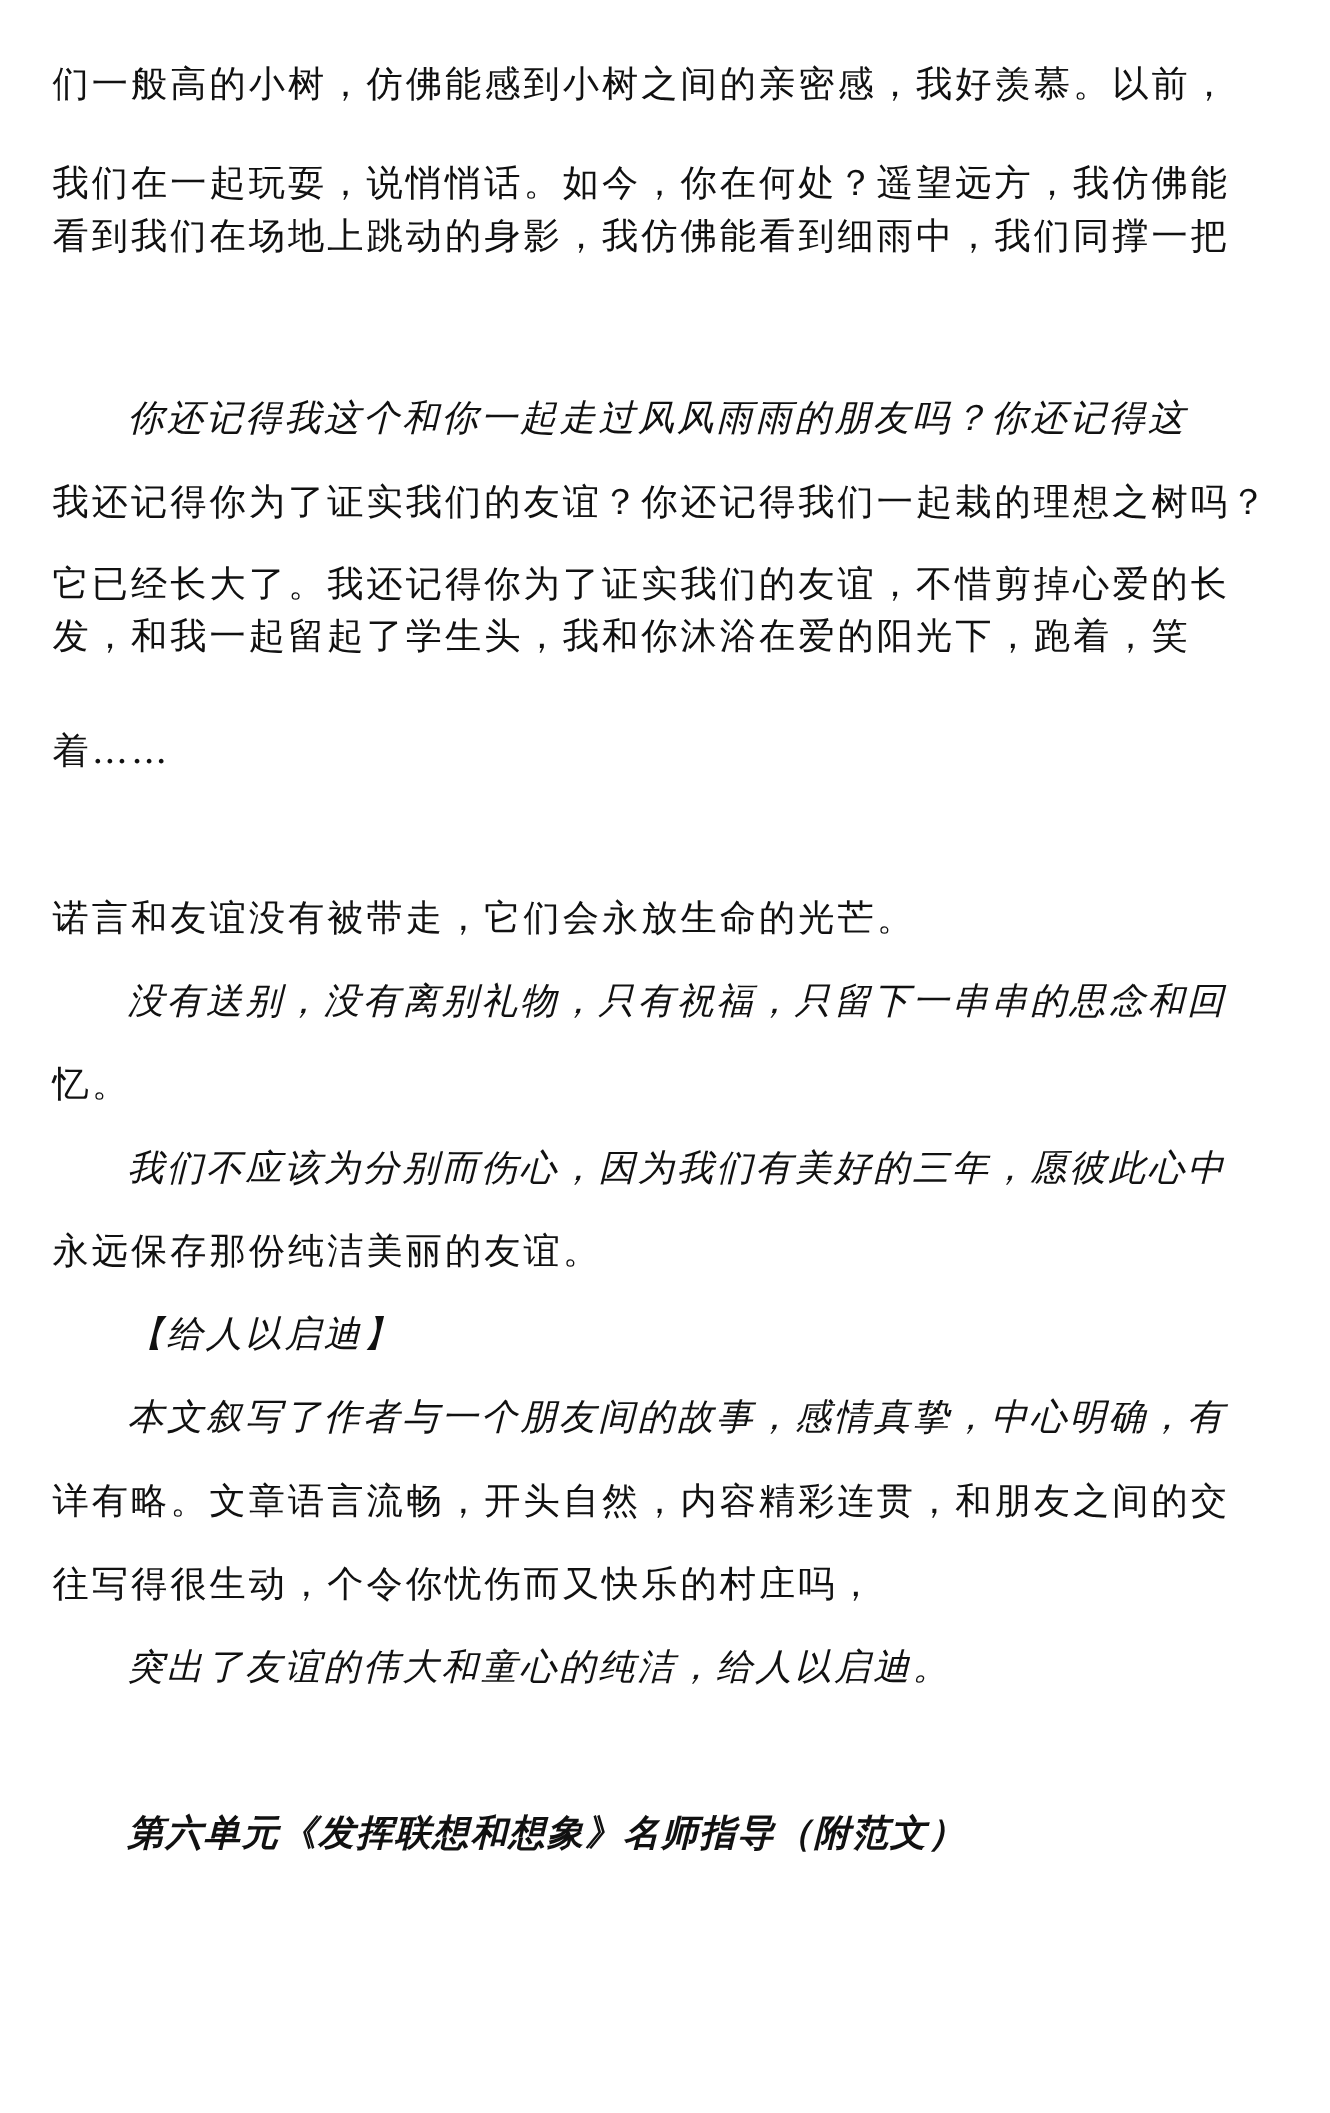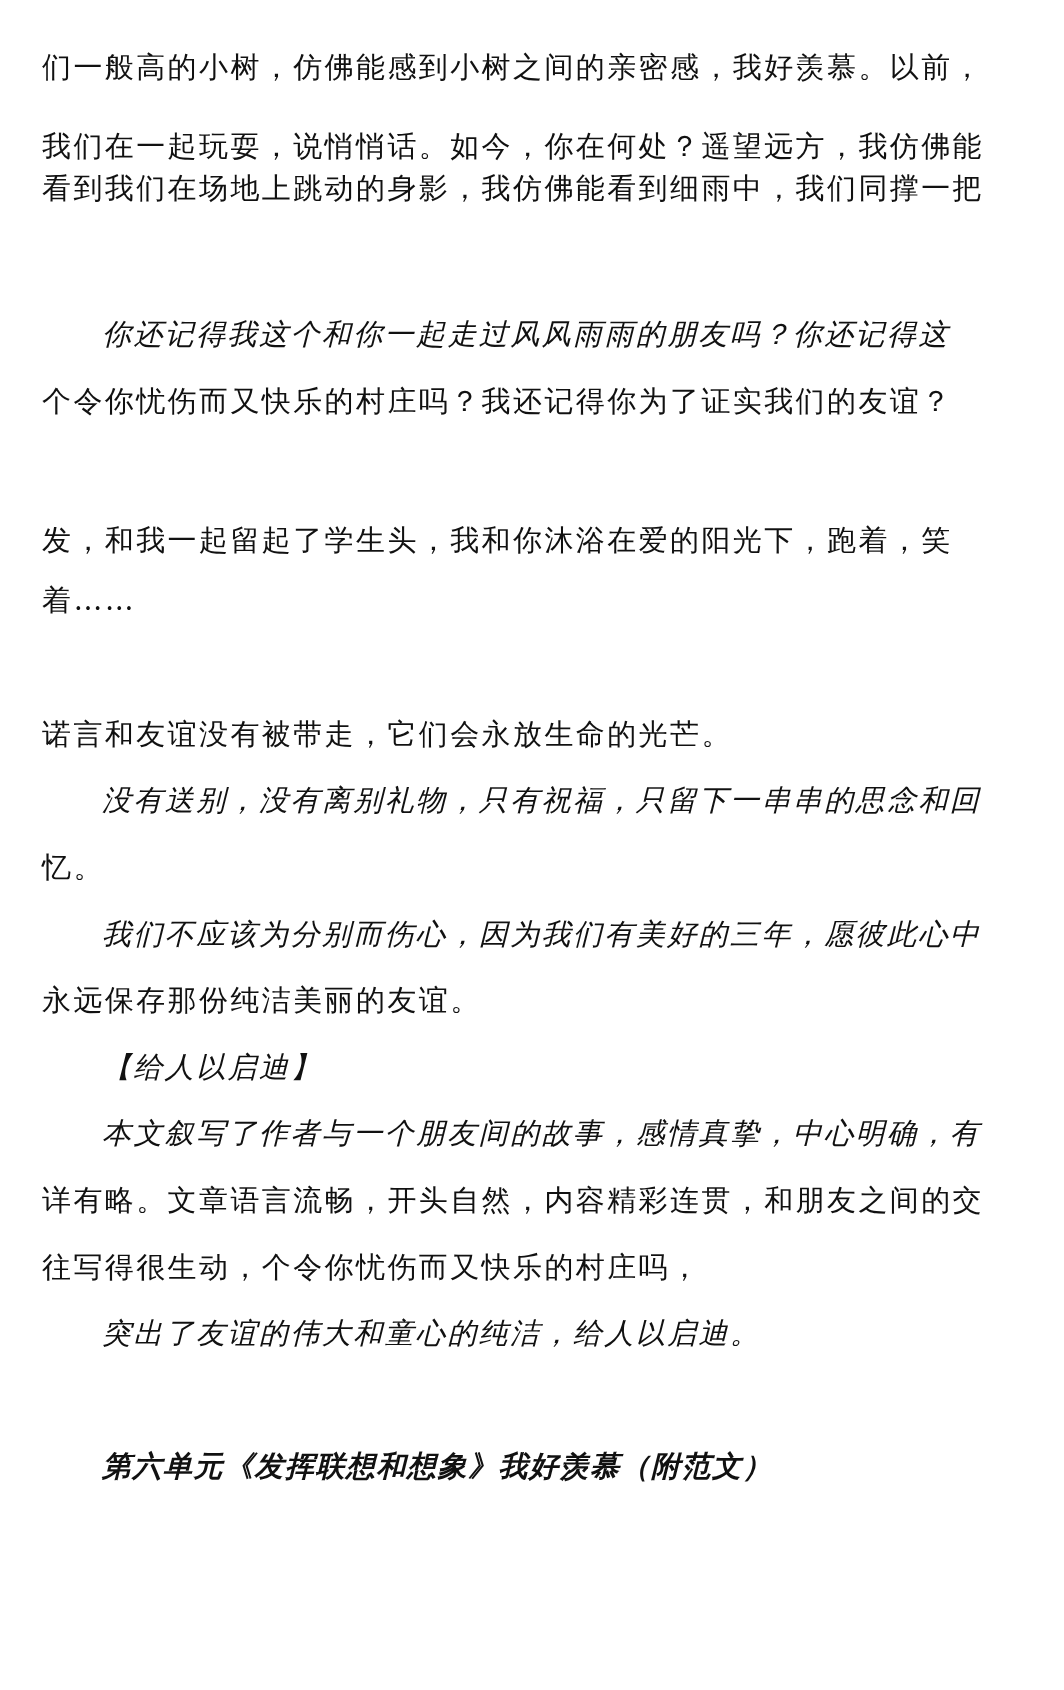--- a/index.html
+++ b/index.html
@@ -13,33 +13,34 @@
 </style>
 </head>
 <body>
 
 <div class="page">
   <div class="line" style="top:47px">们一般高的小树，仿佛能感到小树之间的亲密感，我好羡慕。以前，</div>
   <div class="line" style="top:126px">我们在一起玩耍，说悄悄话。如今，你在何处？遥望远方，我仿佛能</div>
   <div class="line" style="top:168px">看到我们在场地上跳动的身影，我仿佛能看到细雨中，我们同撑一把</div>
 
   <div class="line indent" style="top:314px">你还记得我这个和你一起走过风风雨雨的朋友吗？你还记得这</div>
-  <div class="line" style="top:381px">个令你忧伤而又快乐的村庄吗？我还记得你为了证实我们的友谊？</div>
-  <div class="line" style="top:520px">发，和我一起留起了学生头，我和你沐浴在爱的阳光下，跑着，笑</div>
+  <div class="line" style="top:381px">我还记得你为了证实我们的友谊？你还记得我们一起栽的理想之树吗？</div>
+  <div class="line" style="top:447px">它已经长大了。我还记得你为了证实我们的友谊，不惜剪掉心爱的长</div>
+  <div class="line" style="top:488px">发，和我一起留起了学生头，我和你沐浴在爱的阳光下，跑着，笑</div>
   <div class="line" style="top:580px">着……</div>
 
   <div class="line" style="top:714px">诺言和友谊没有被带走，它们会永放生命的光芒。</div>
 
   <div class="line indent" style="top:780px">没有送别，没有离别礼物，只有祝福，只留下一串串的思念和回</div>
   <div class="line" style="top:847px">忆。</div>
 
   <div class="line indent" style="top:914px">我们不应该为分别而伤心，因为我们有美好的三年，愿彼此心中</div>
   <div class="line" style="top:980px">永远保存那份纯洁美丽的友谊。</div>
 
   <div class="line indent" style="top:1047px">【给人以启迪】</div>
 
   <div class="line indent" style="top:1113px">本文叙写了作者与一个朋友间的故事，感情真挚，中心明确，有</div>
   <div class="line" style="top:1180px">详有略。文章语言流畅，开头自然，内容精彩连贯，和朋友之间的交</div>
   <div class="line" style="top:1247px">往写得很生动，个令你忧伤而又快乐的村庄吗，</div>
   <div class="line indent" style="top:1313px">突出了友谊的伟大和童心的纯洁，给人以启迪。</div>
 
-  <div class="line indent heading" style="top:1446px">第六单元《发挥联想和想象》我好羡慕（附范文）</div>
+  <div class="line indent heading" style="top:1446px">第六单元《发挥联想和想象》名师指导（附范文）</div>
 </div>
 
 </body></html>

